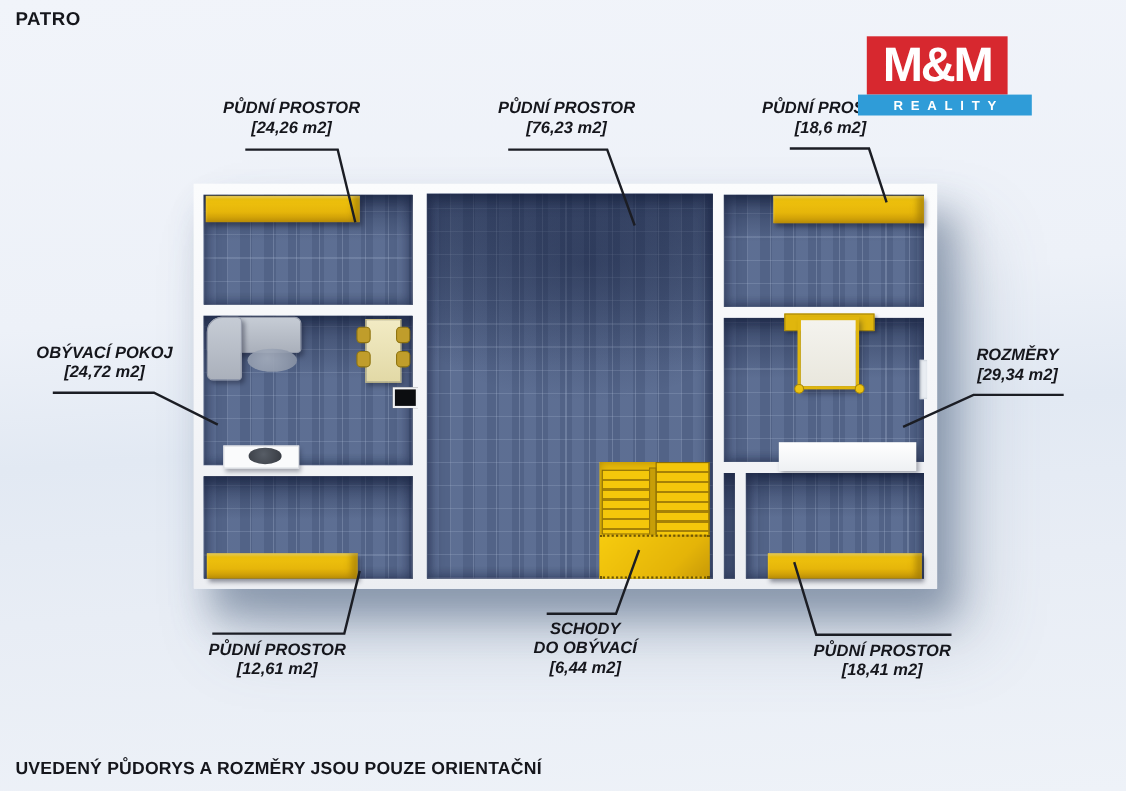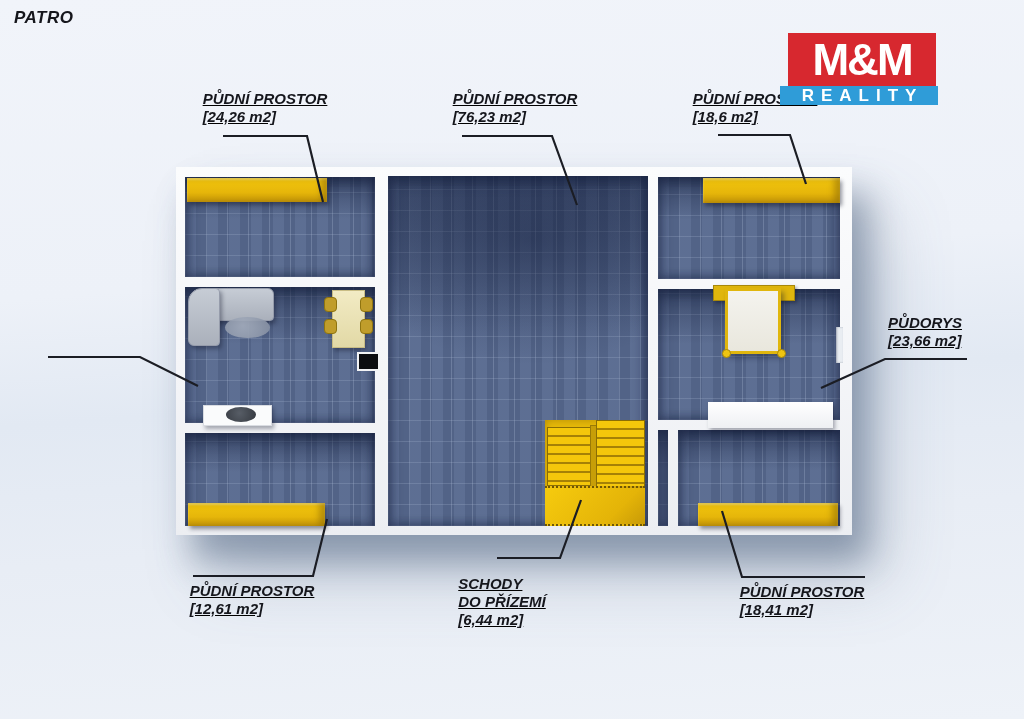--- a/index.html
+++ b/index.html
@@ -8,33 +8,33 @@
     font-family:"Liberation Sans", sans-serif;
     background:#eef1f8;
     overflow:hidden;
   }
   #stage{
     position:relative;width:1024px;height:719px;
     background:linear-gradient(176deg,#f1f4fa 0%,#edf1f8 38%,#e2e9f3 54%,#e8edf5 72%,#eef2f8 100%);
     overflow:hidden;
   }
   
-  .t{color:#15161c;font-weight:bold;font-style:italic;}
+  .t{color:#15161c;font-weight:bold;}
   #floor-label{position:absolute;left:14px;top:8px;font-size:17px;letter-spacing:.5px;}
   #disclaimer{position:absolute;left:14px;top:691px;font-size:16px;letter-spacing:.2px;}
-  .room-label{position:absolute;z-index:3;text-align:left;transform:translateX(-50%);text-decoration:underline;}
+  .room-label{position:absolute;z-index:3;text-align:center;transform:translateX(-50%);}
   .room-label .ln{font-size:15px;line-height:18px;white-space:nowrap;color:#15161c;font-weight:bold;font-style:italic;}
   
   #logo{position:absolute;left:780px;top:33px;z-index:6;}
-  #logo-red{position:absolute;left:8px;top:0;width:148px;height:53px;background:#d7282f;
+  #logo-red{position:absolute;left:8px;top:0;width:128px;height:53px;background:#d7282f;
     display:flex;align-items:center;justify-content:center;}
   #logo-red span{color:#fff;font-weight:bold;font-size:44px;letter-spacing:-2px;line-height:1;}
   #logo-blue{position:absolute;left:0;top:53px;width:158px;height:19px;background:#2f9cd8;
     display:flex;align-items:center;justify-content:center;}
-  #logo-blue span{color:#fff;font-weight:bold;font-size:17px;letter-spacing:7px;padding-left:7px;line-height:1;}
+  #logo-blue span{color:#fff;font-weight:bold;font-size:12px;letter-spacing:7px;padding-left:7px;line-height:1;}
   
   #leaders{position:absolute;left:0;top:0;z-index:2;}
   #leaders polyline{fill:none;stroke:#1b1d24;stroke-width:2.2px;}
   
   #plan{
     position:absolute;left:176px;top:167px;width:676px;height:368px;
     background:linear-gradient(180deg,#fbfcfd 0%,#f4f5f8 55%,#eceef2 100%);
     box-shadow:16px 26px 32px rgba(72,92,122,.48), 34px 44px 60px rgba(90,110,140,.25);
     z-index:1;
   }
@@ -167,31 +167,36 @@
     <div class="ln">[24,26 m2]</div>
   </div>
   <div class="room-label" style="left:515px;top:90px;">
     <div class="ln">PŮDNÍ PROSTOR</div>
     <div class="ln">[76,23 m2]</div>
   </div>
   <div class="room-label" style="left:755px;top:90px;">
     <div class="ln">PŮDNÍ PROSTOR</div>
     <div class="ln">[18,6 m2]</div>
   </div>
+  <div class="room-label" style="left:95px;top:312px;">
+    <div class="ln">OBÝVACÍ POKOJ</div>
+    <div class="ln">[24,72 m2]</div>
+  </div>
   <div class="room-label" style="left:925px;top:314px;">
-    <div class="ln">PŮDORYS</div>
-    <div class="ln">[23,66 m2]</div>
+    <div class="ln">ROZMĚRY</div>
+    <div class="ln">[29,34 m2]</div>
   </div>
   <div class="room-label" style="left:252px;top:582px;">
     <div class="ln">PŮDNÍ PROSTOR</div>
     <div class="ln">[12,61 m2]</div>
   </div>
-  <div class="room-label" style="left:502px;top:563px;margin-top:12px;">
+  <div class="room-label" style="left:532px;top:563px;">
     <div class="ln">SCHODY</div>
-    <div class="ln">DO PŘÍZEMÍ</div>
+    <div class="ln">DO OBÝVACÍ</div>
     <div class="ln">[6,44 m2]</div>
   </div>
   <div class="room-label" style="left:802px;top:583px;">
     <div class="ln">PŮDNÍ PROSTOR</div>
     <div class="ln">[18,41 m2]</div>
   </div>
 
+  <div id="disclaimer" class="t">UVEDENÝ PŮDORYS A ROZMĚRY JSOU POUZE ORIENTAČNÍ</div>
 </div>
 
 </body></html>

